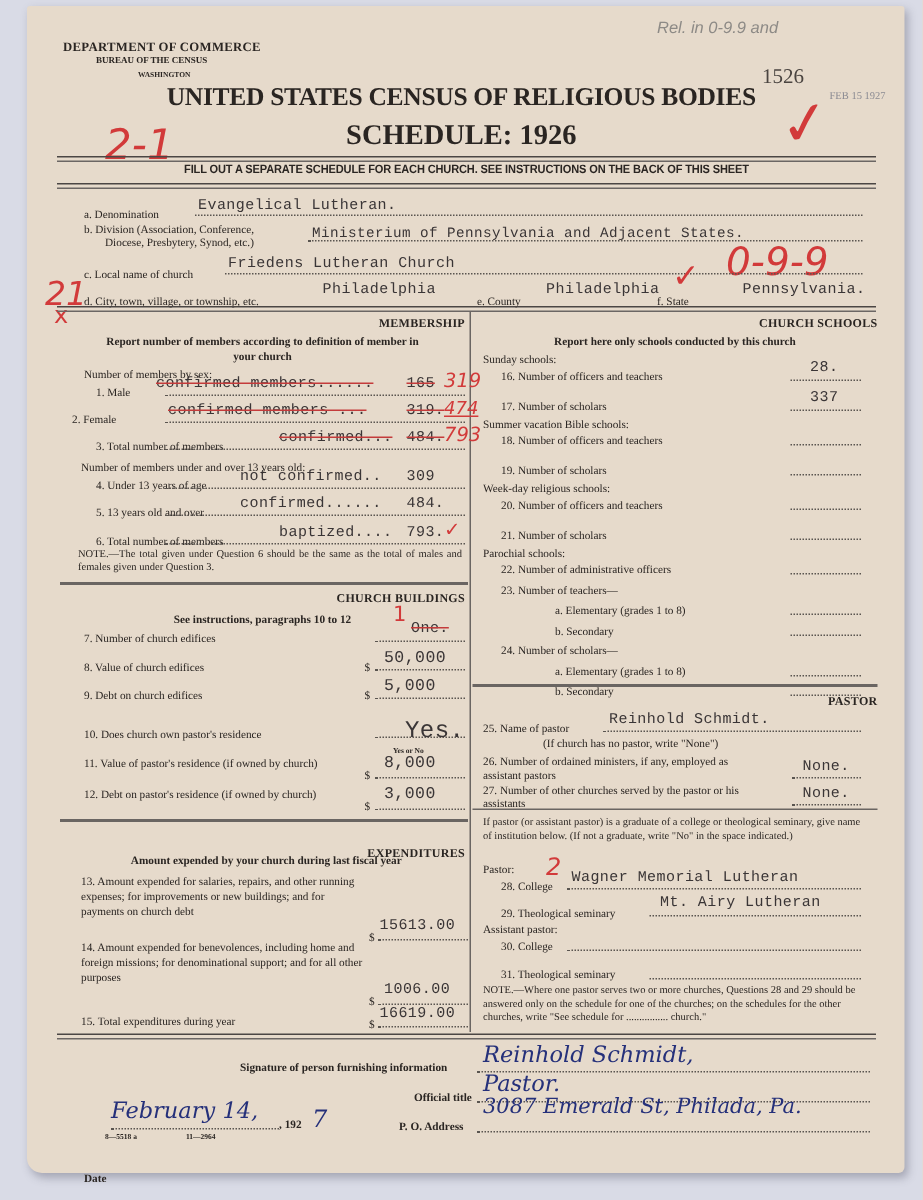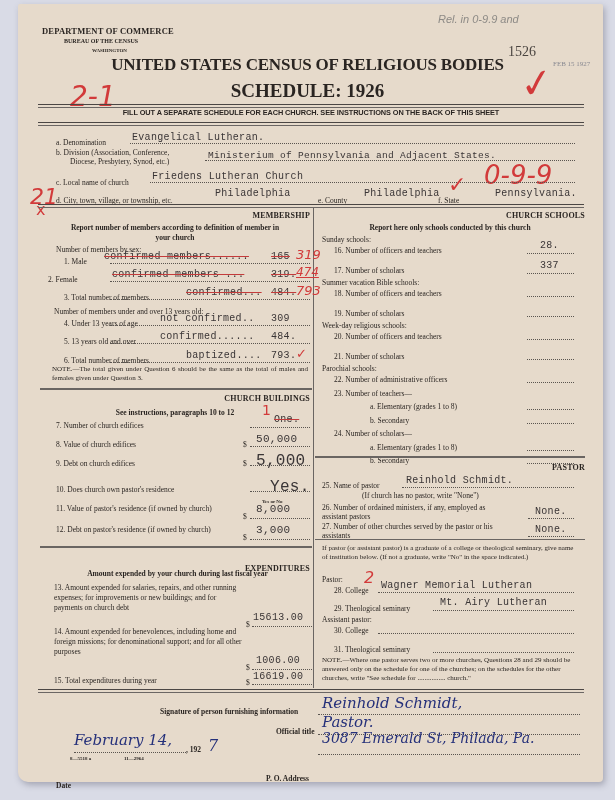--- a/index.html
+++ b/index.html
@@ -126,21 +126,21 @@
        <div class="abs lbl" style="left:243px;top:421px;"></div>
        <div class="abs dots" style="left:250px;top:417px;width:60px;"></div>
        <div class="abs typed strike" style="left:274px;top:414px;font-size:10px;">One.</div>
     <div class="abs lbl" style="left:56px;top:440px;">8. Value of church edifices</div>
        <div class="abs lbl" style="left:243px;top:440px;">$</div>
        <div class="abs dots" style="left:250px;top:436px;width:60px;"></div>
        <div class="abs typed" style="left:256px;top:433px;font-size:11px;">50,000</div>
     <div class="abs lbl" style="left:56px;top:459px;">9. Debt on church edifices</div>
        <div class="abs lbl" style="left:243px;top:459px;">$</div>
        <div class="abs dots" style="left:250px;top:455px;width:60px;"></div>
-       <div class="abs typed" style="left:256px;top:452px;font-size:16px;">5,000</div>
+       <div class="abs typed" style="left:256px;top:452px;font-size:11px;">5,000</div>
     <div class="abs lbl" style="left:56px;top:485px;">10. Does church own pastor's residence</div>
        <div class="abs lbl" style="left:243px;top:485px;"></div>
        <div class="abs dots" style="left:250px;top:481px;width:60px;"></div>
        <div class="abs typed" style="left:270px;top:478px;font-size:16px;">Yes.</div>
     <div class="abs lbl" style="left:56px;top:504px;white-space:normal;width:175px;line-height:9px;">11. Value of pastor's residence (if owned by church)</div>
        <div class="abs lbl" style="left:243px;top:512px;">$</div>
        <div class="abs dots" style="left:250px;top:508px;width:60px;"></div>
        <div class="abs typed" style="left:256px;top:503px;font-size:11px;">8,000</div>
     <div class="abs lbl" style="left:56px;top:525px;white-space:normal;width:175px;line-height:9px;">12. Debt on pastor's residence (if owned by church)</div>
        <div class="abs lbl" style="left:243px;top:533px;">$</div>
@@ -246,15 +246,15 @@
 <div class="abs lbl" style="left:276px;top:727px;font-weight:bold;">Official title</div>
 <div class="abs dots" style="left:318px;top:724px;width:262px;"></div>
 <div class="abs blue" style="left:322px;top:713px;font-size:15px;">Pastor.</div>
 <div class="abs lbl" style="left:56px;top:781px;font-weight:bold;">Date</div>
 <div class="abs dots" style="left:74px;top:742px;width:112px;"></div>
 <div class="abs blue" style="left:74px;top:731px;font-size:15px;">February 14,</div>
 <div class="abs lbl" style="left:186px;top:745px;font-weight:bold;">, 192</div>
 <div class="abs blue" style="left:208px;top:736px;font-size:16px;">7</div>
 <div class="abs small" style="left:70px;top:756px;">8—5518 a</div>
 <div class="abs small" style="left:124px;top:756px;">11—2964</div>
-<div class="abs lbl" style="left:266px;top:746px;font-weight:bold;margin-top:28px;">P. O. Address</div>
+<div class="abs lbl" style="left:266px;top:746px;font-weight:bold;">P. O. Address</div>
 <div class="abs dots" style="left:318px;top:744px;width:262px;"></div>
 <div class="abs blue" style="left:322px;top:730px;font-size:14px;">3087 Emerald St, Philada, Pa.</div>
 
 </body></html>

